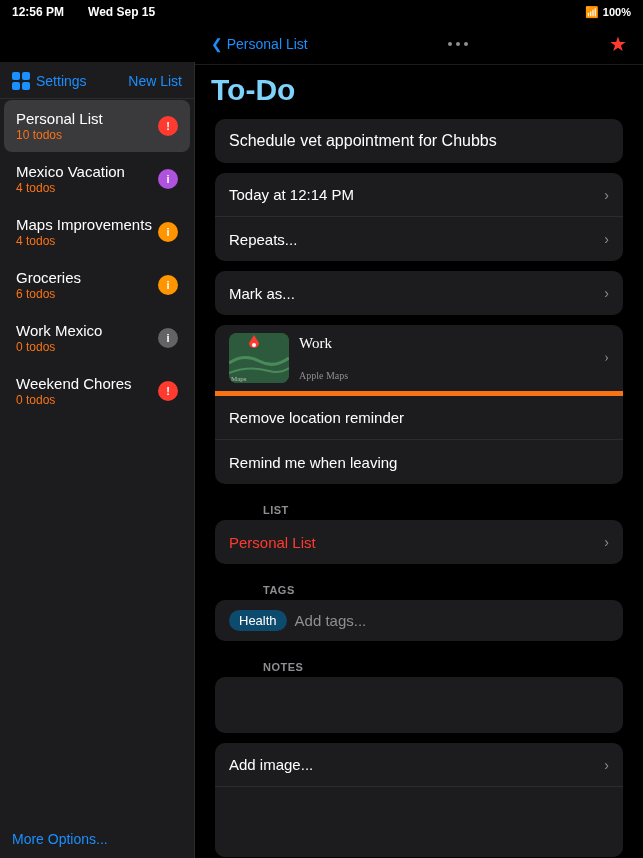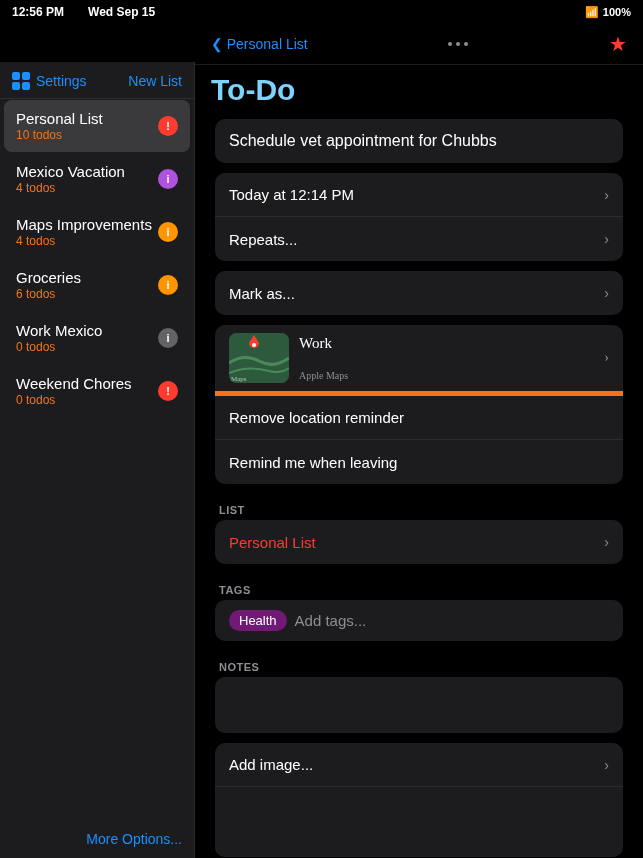--- a/index.html
+++ b/index.html
@@ -129,21 +129,21 @@
       font-weight: 700;
       color: #fff;
     }
     .badge-red { background: #ff3b30; }
     .badge-purple { background: #af52de; }
     .badge-orange { background: #ff9500; }
     .badge-gray { background: #636366; }
 
     .sidebar-more {
       padding: 10px 12px;
-      text-align: right;
+      text-align: left;
     }
     .more-options-btn {
       color: #1a8fff;
       font-size: 14px;
       cursor: pointer;
     }
 
     
     .main-content {
       flex: 1;
@@ -264,39 +264,40 @@
     }
 
     
     .section-label {
       font-size: 11px;
       font-weight: 600;
       color: #8e8e93;
       padding: 10px 4px 4px;
       letter-spacing: 0.5px;
       text-transform: uppercase;
+      margin-left: 44px;
     }
 
     
     .personal-list-value {
       color: #ff3b30;
       font-size: 15px;
       margin-right: 6px;
     }
 
     
     .tags-row {
       display: flex;
       align-items: center;
       padding: 10px 14px;
       gap: 8px;
       flex-wrap: wrap;
     }
     .tag-health {
-      background: #701a75;
+      background: #0c4a6e;
       color: #fff;
       font-size: 13px;
       font-weight: 500;
       padding: 3px 10px;
       border-radius: 12px;
     }
     .add-tags-btn {
       color: #8e8e93;
       font-size: 15px;
     }

